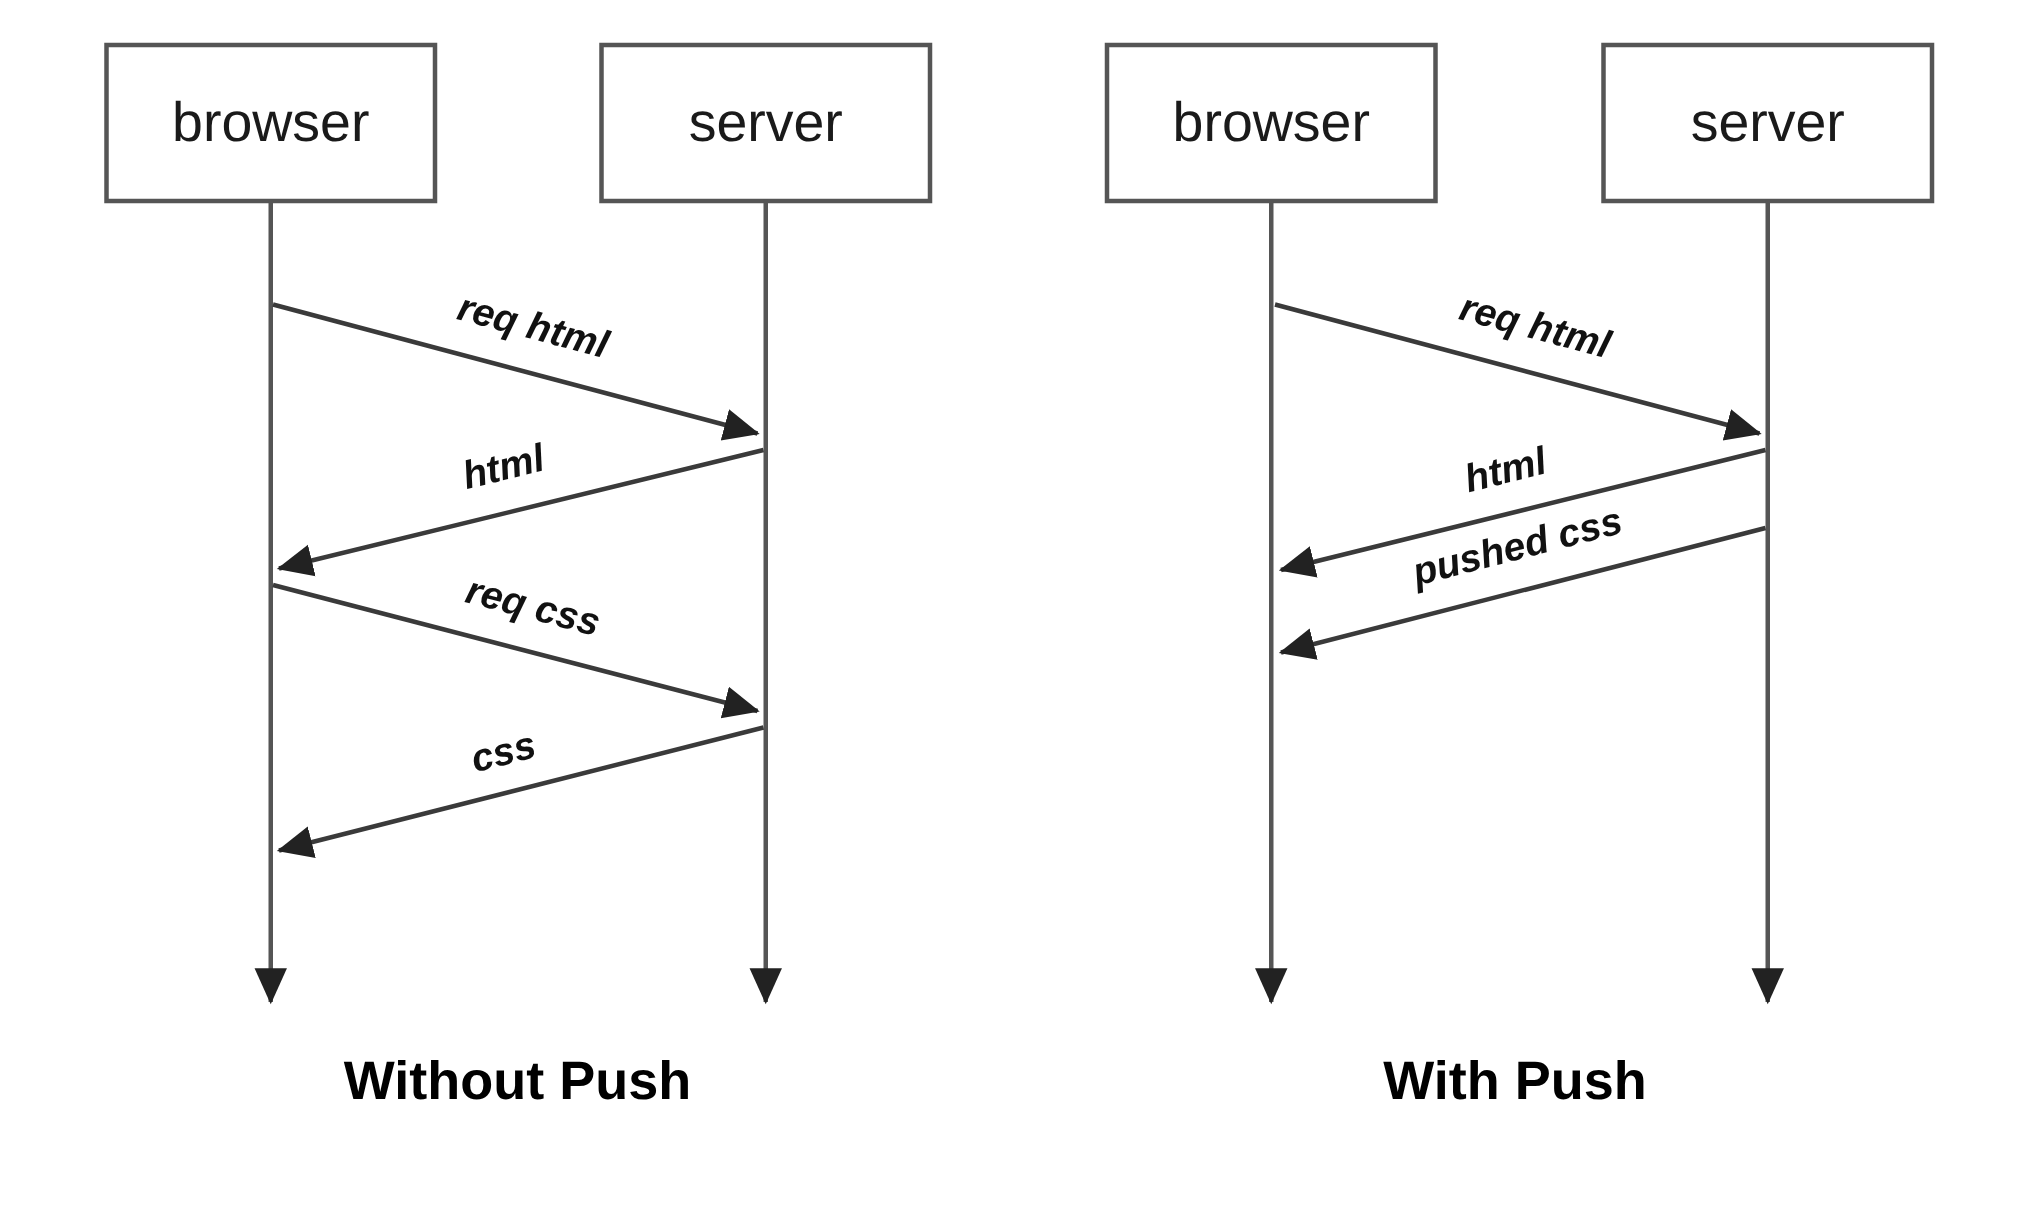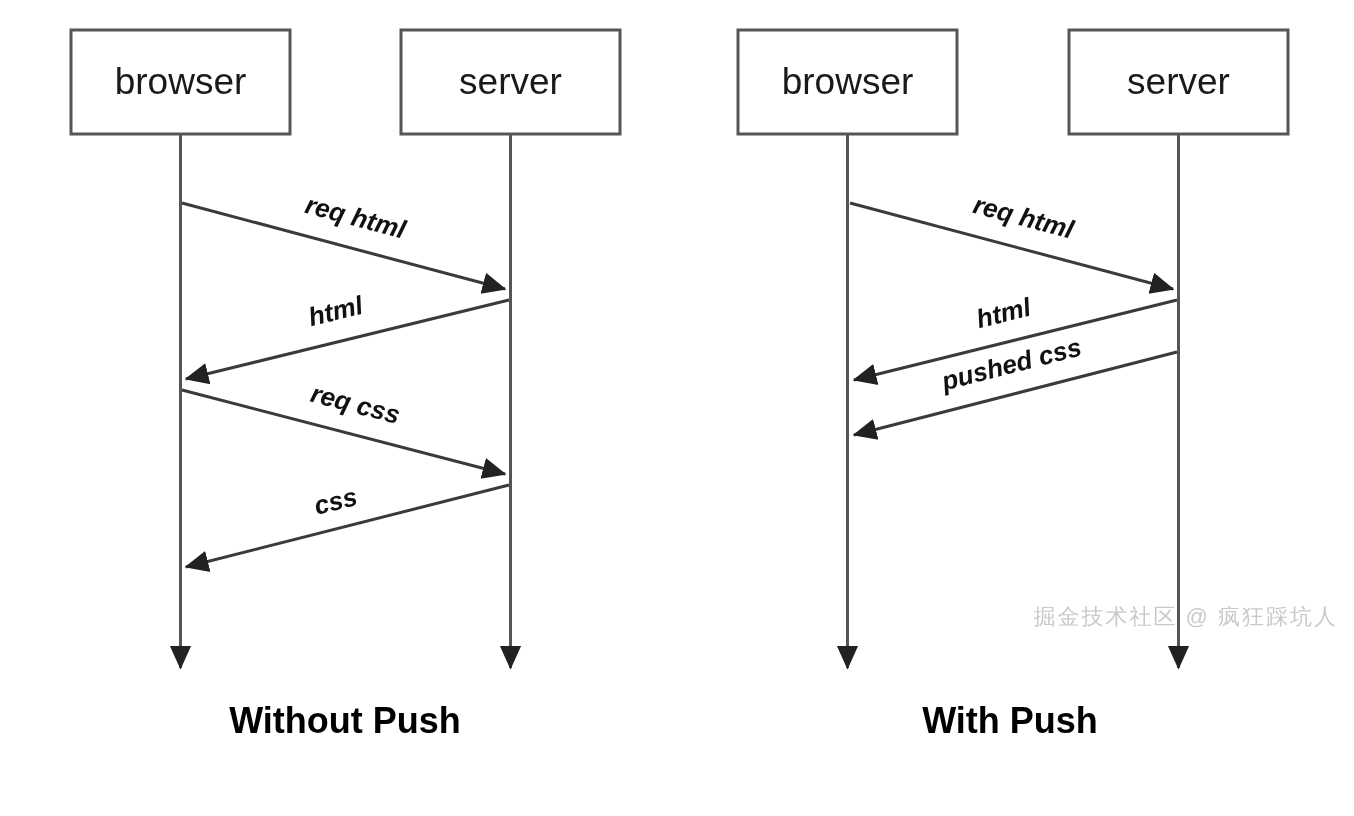--- a/index.html
+++ b/index.html
@@ -163,15 +163,14 @@
       <g>
         <line class="msg-line" x1="1177" y1="352" x2="854" y2="435" marker-end="url(#arrowhead)"></line>
         <text class="msg-label" x="1012" y="366" transform="rotate(-14.4 1012 366)">pushed css</text>
       </g>
 
       <text class="caption" x="1010" y="723">With Push</text>
     </g>
 
   </svg>
 
-  <div class="watermark">掘金技术社区 @ 疯狂踩坑人</div>
 
 </div>
 
 </body></html>

